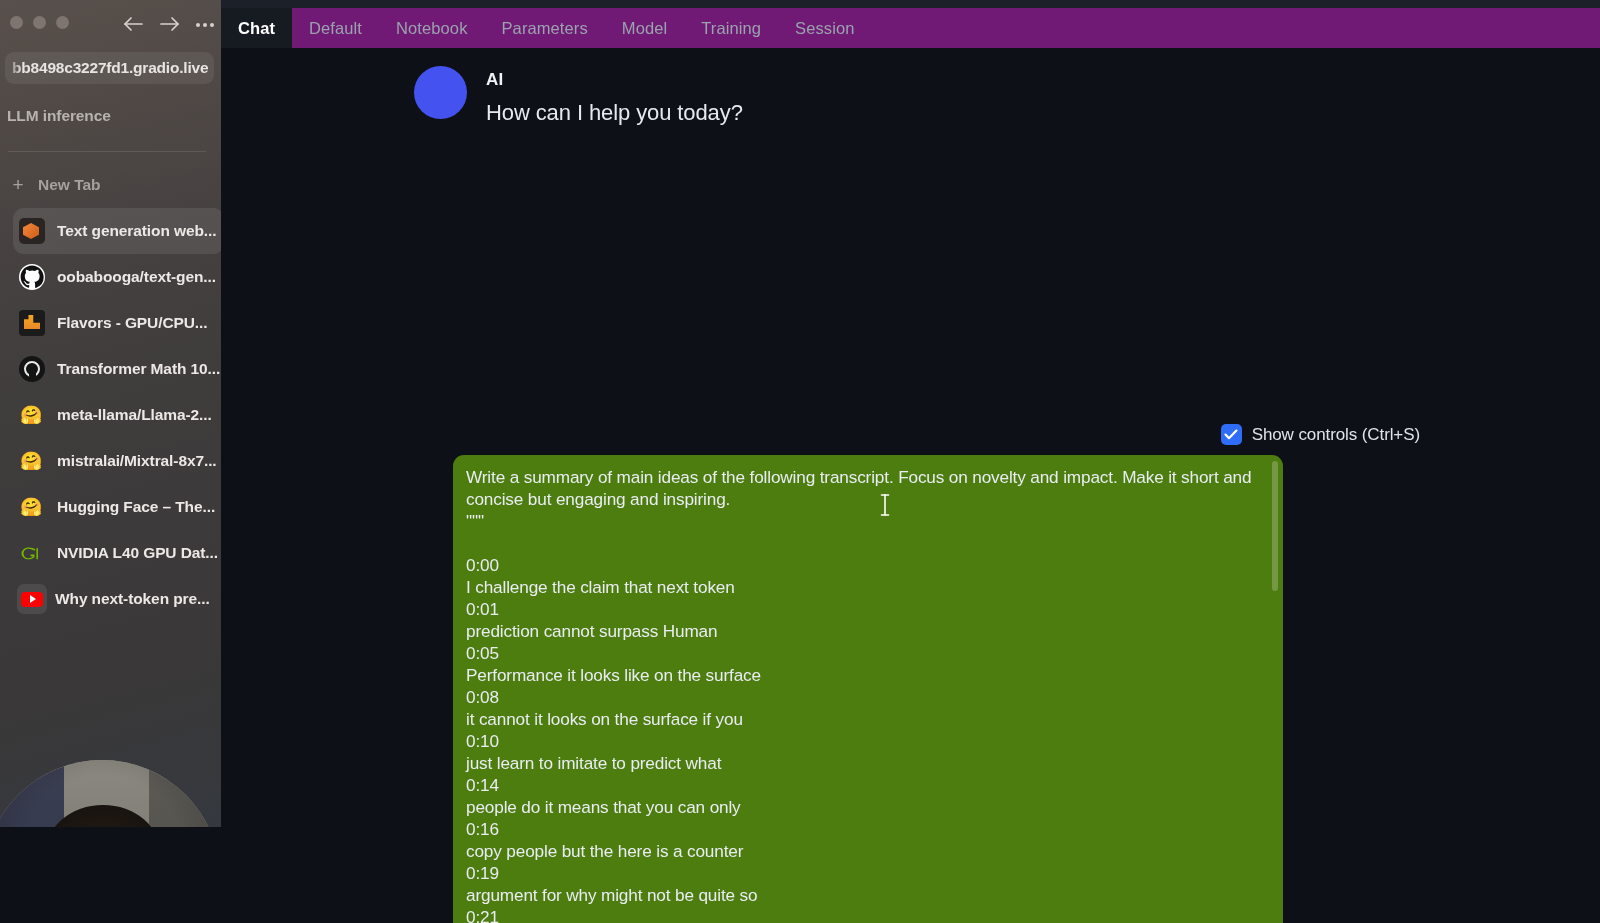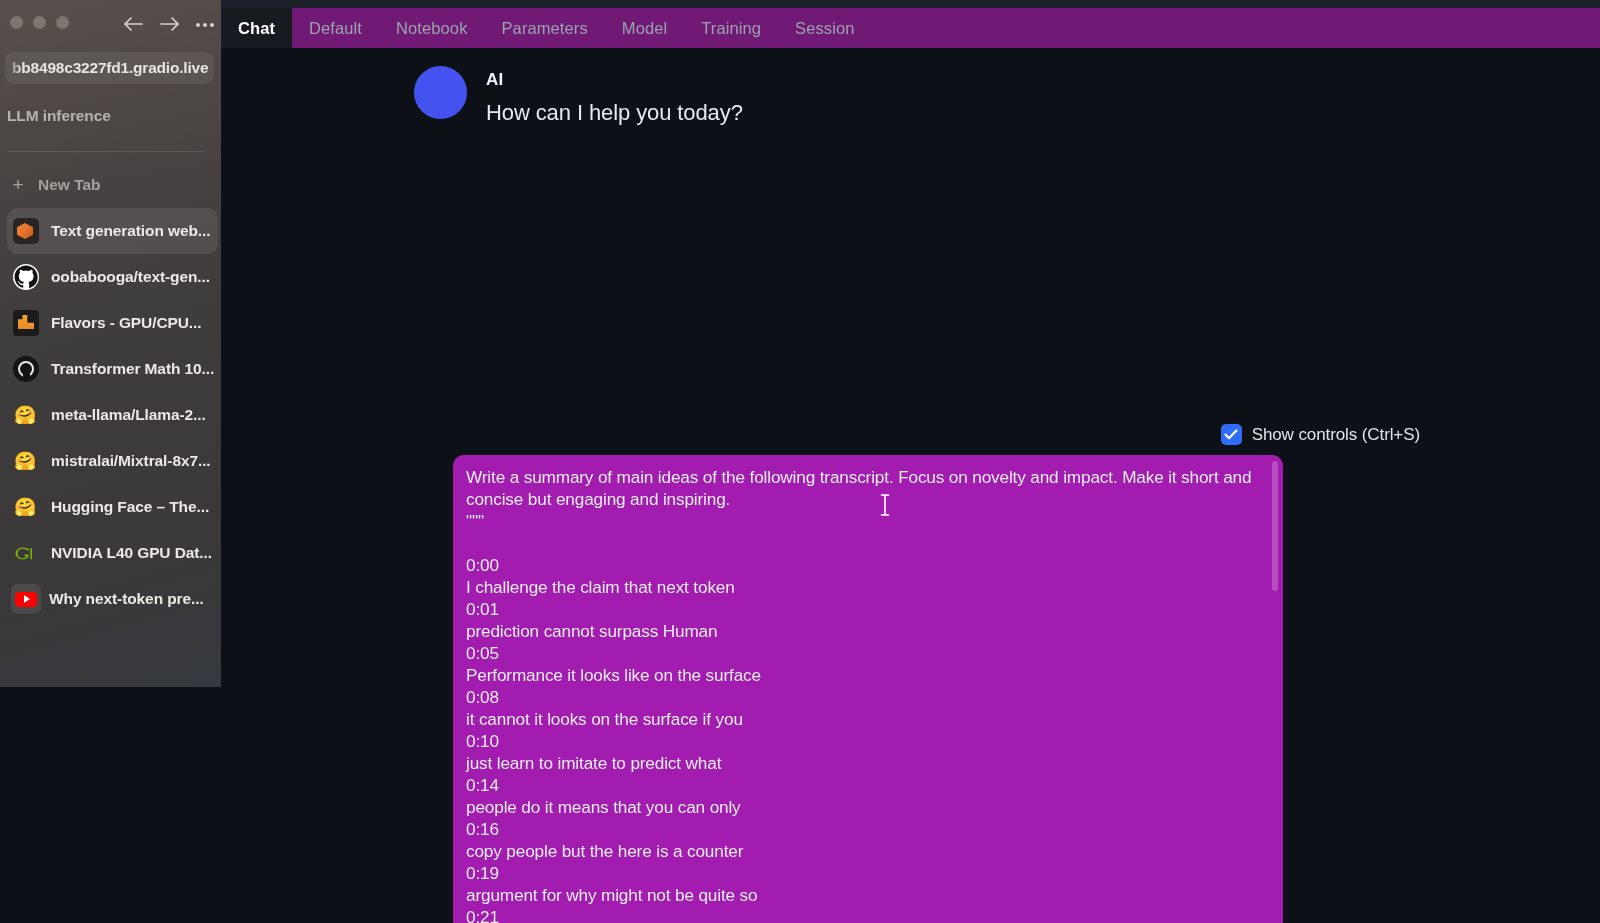--- a/index.html
+++ b/index.html
@@ -13,21 +13,21 @@
   #app {
     position: relative;
     width: 1600px; height: 923px;
     overflow: hidden;
   }
 
   
   #sidebar {
     position: absolute;
     left: 0; top: 0;
-    width: 221px; height: 687px;
+    width: 221px; height: 827px;
     background: linear-gradient(165deg, #57504c 0%, #4e4845 14%, #474241 28%, #403d3d 45%, #3c3a3a 62%, #3a3838 80%, #35393f 100%);
     overflow: hidden;
     z-index: 5;
   }
   #sidebar-overlay {
     position: absolute; inset: 0;
     background: linear-gradient(180deg, rgba(90,80,74,0.25) 0%, rgba(0,0,0,0) 30%);
     pointer-events: none;
   }
 
@@ -120,21 +120,21 @@
   #new-tab .label {
     margin-left: 9px;
     color: #a7a19d;
     font-size: 15.5px;
     font-weight: 600;
   }
 
   
   #tab-list {
     position: absolute;
-    left: 6px; top: 208px;
+    left: 12px; top: 208px;
     width: 221px;
   }
   .tab-item {
     position: relative;
     height: 46px;
     display: flex; align-items: center;
     padding-left: 6px;
     margin: 0 9px 0 1px;
     border-radius: 11px;
   }
@@ -359,21 +359,21 @@
     color: #dfe4ea;
     font-size: 17px;
     letter-spacing: -0.1px;
   }
 
   
   #prompt-box {
     position: absolute;
     left: 232px; top: 455px;
     width: 830px; height: 468px;
-    background: #a21caf;
+    background: #4d7c0f;
     border-radius: 11px 11px 0 0;
     overflow: hidden;
   }
   #prompt-inner {
     position: absolute;
     left: 13px; top: 11px;
     right: 22px;
     color: #e9edf2;
     font-size: 17.2px;
     line-height: 22px;

